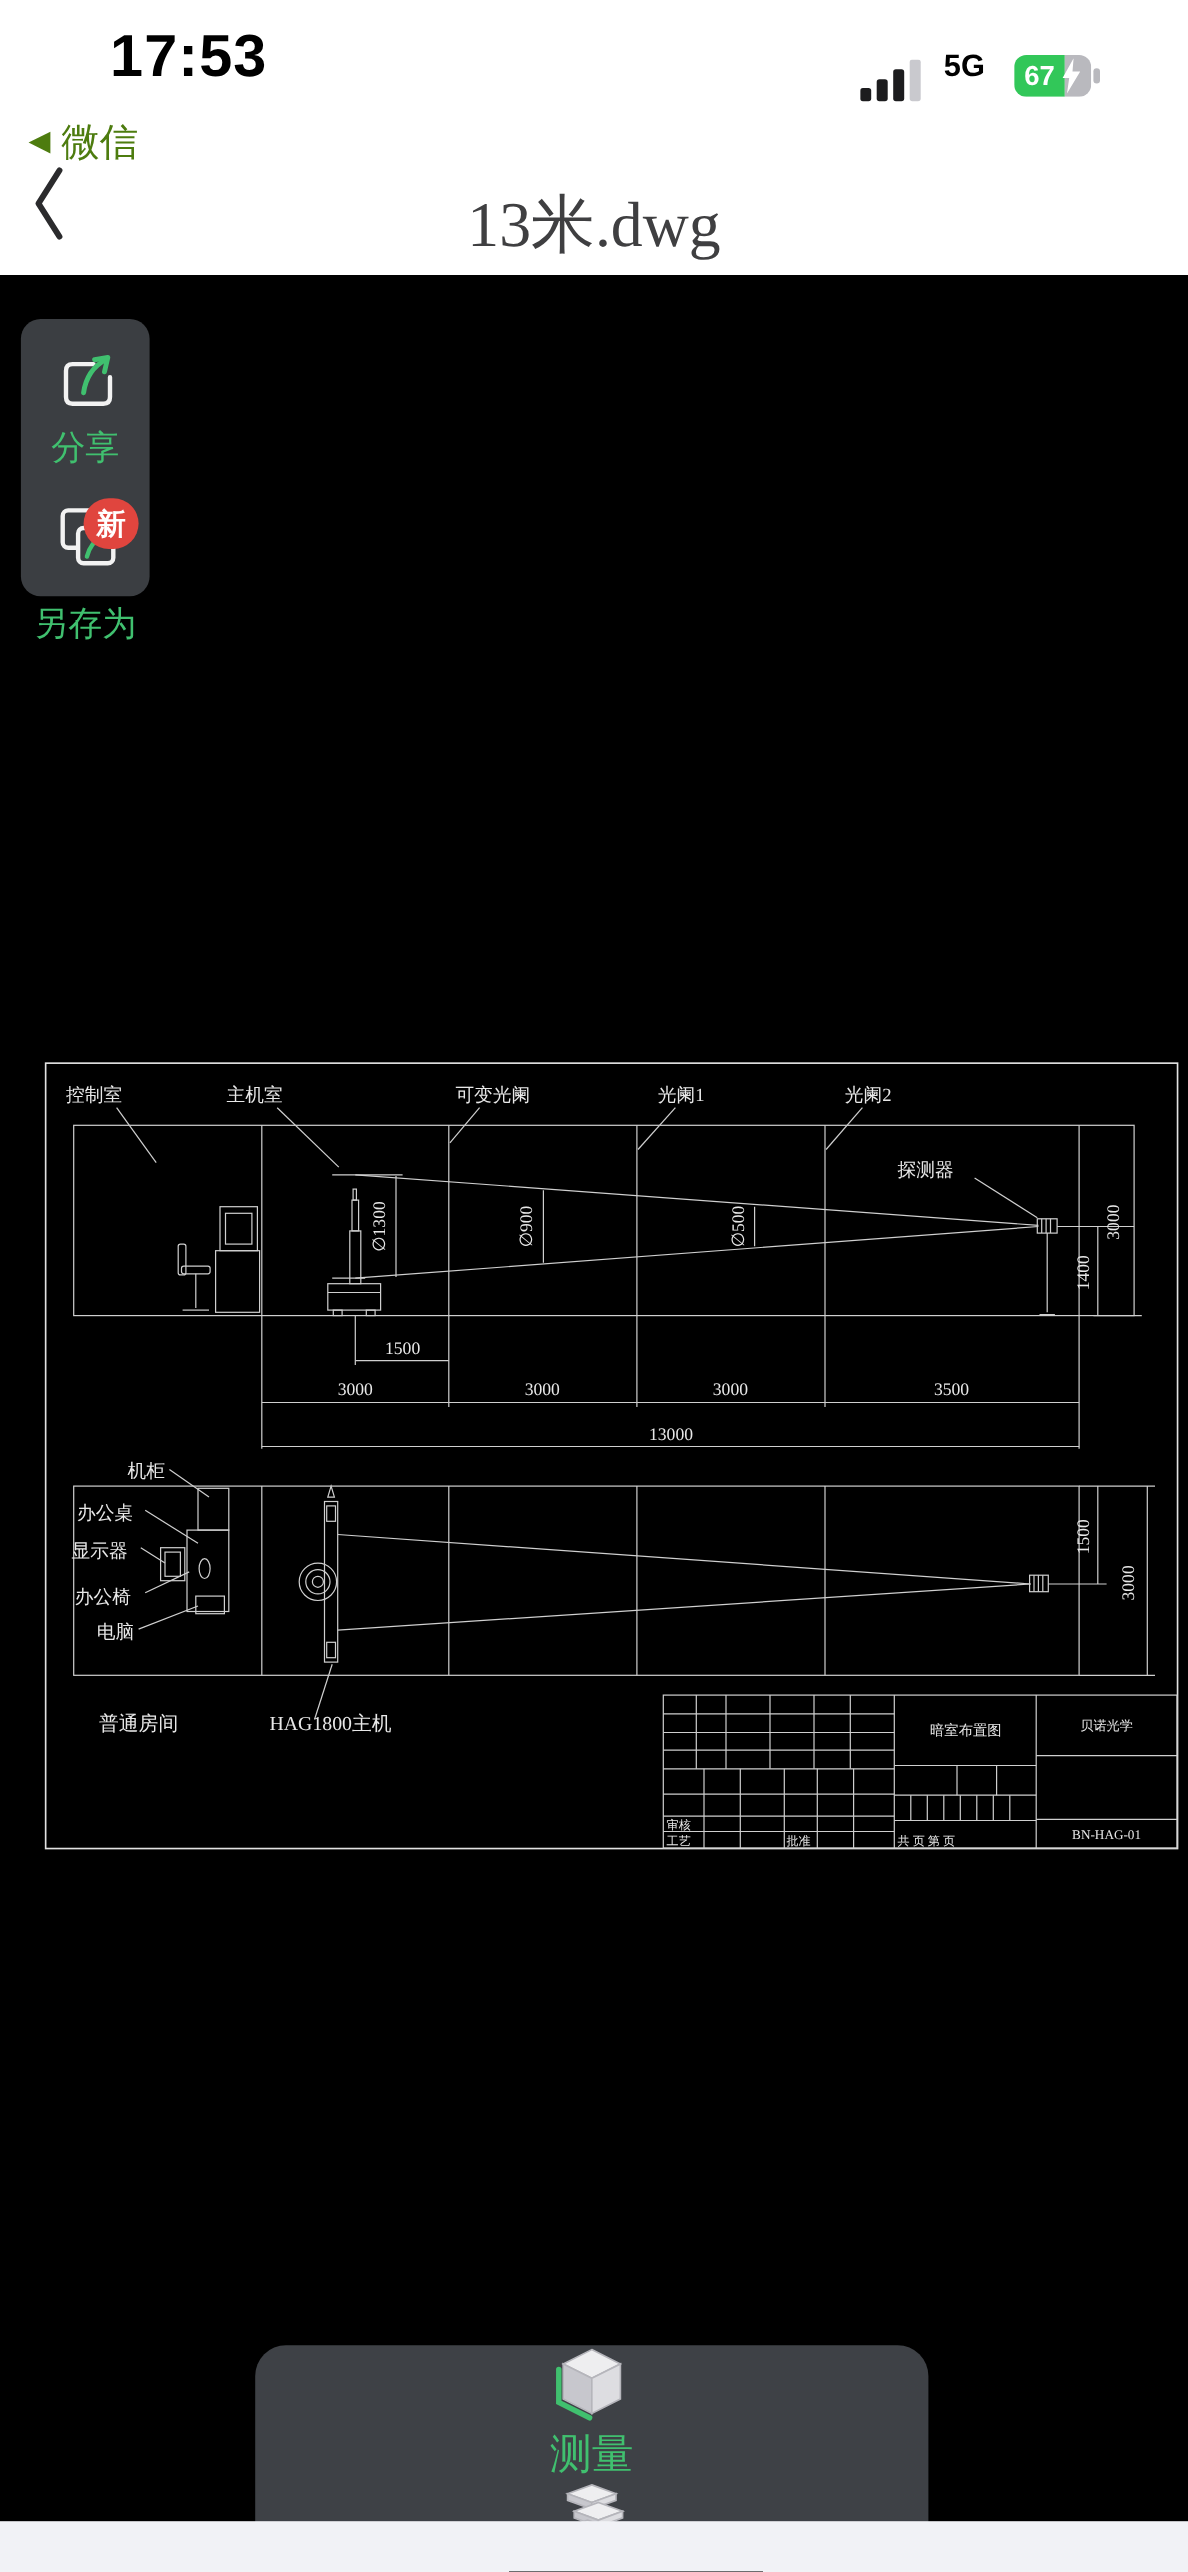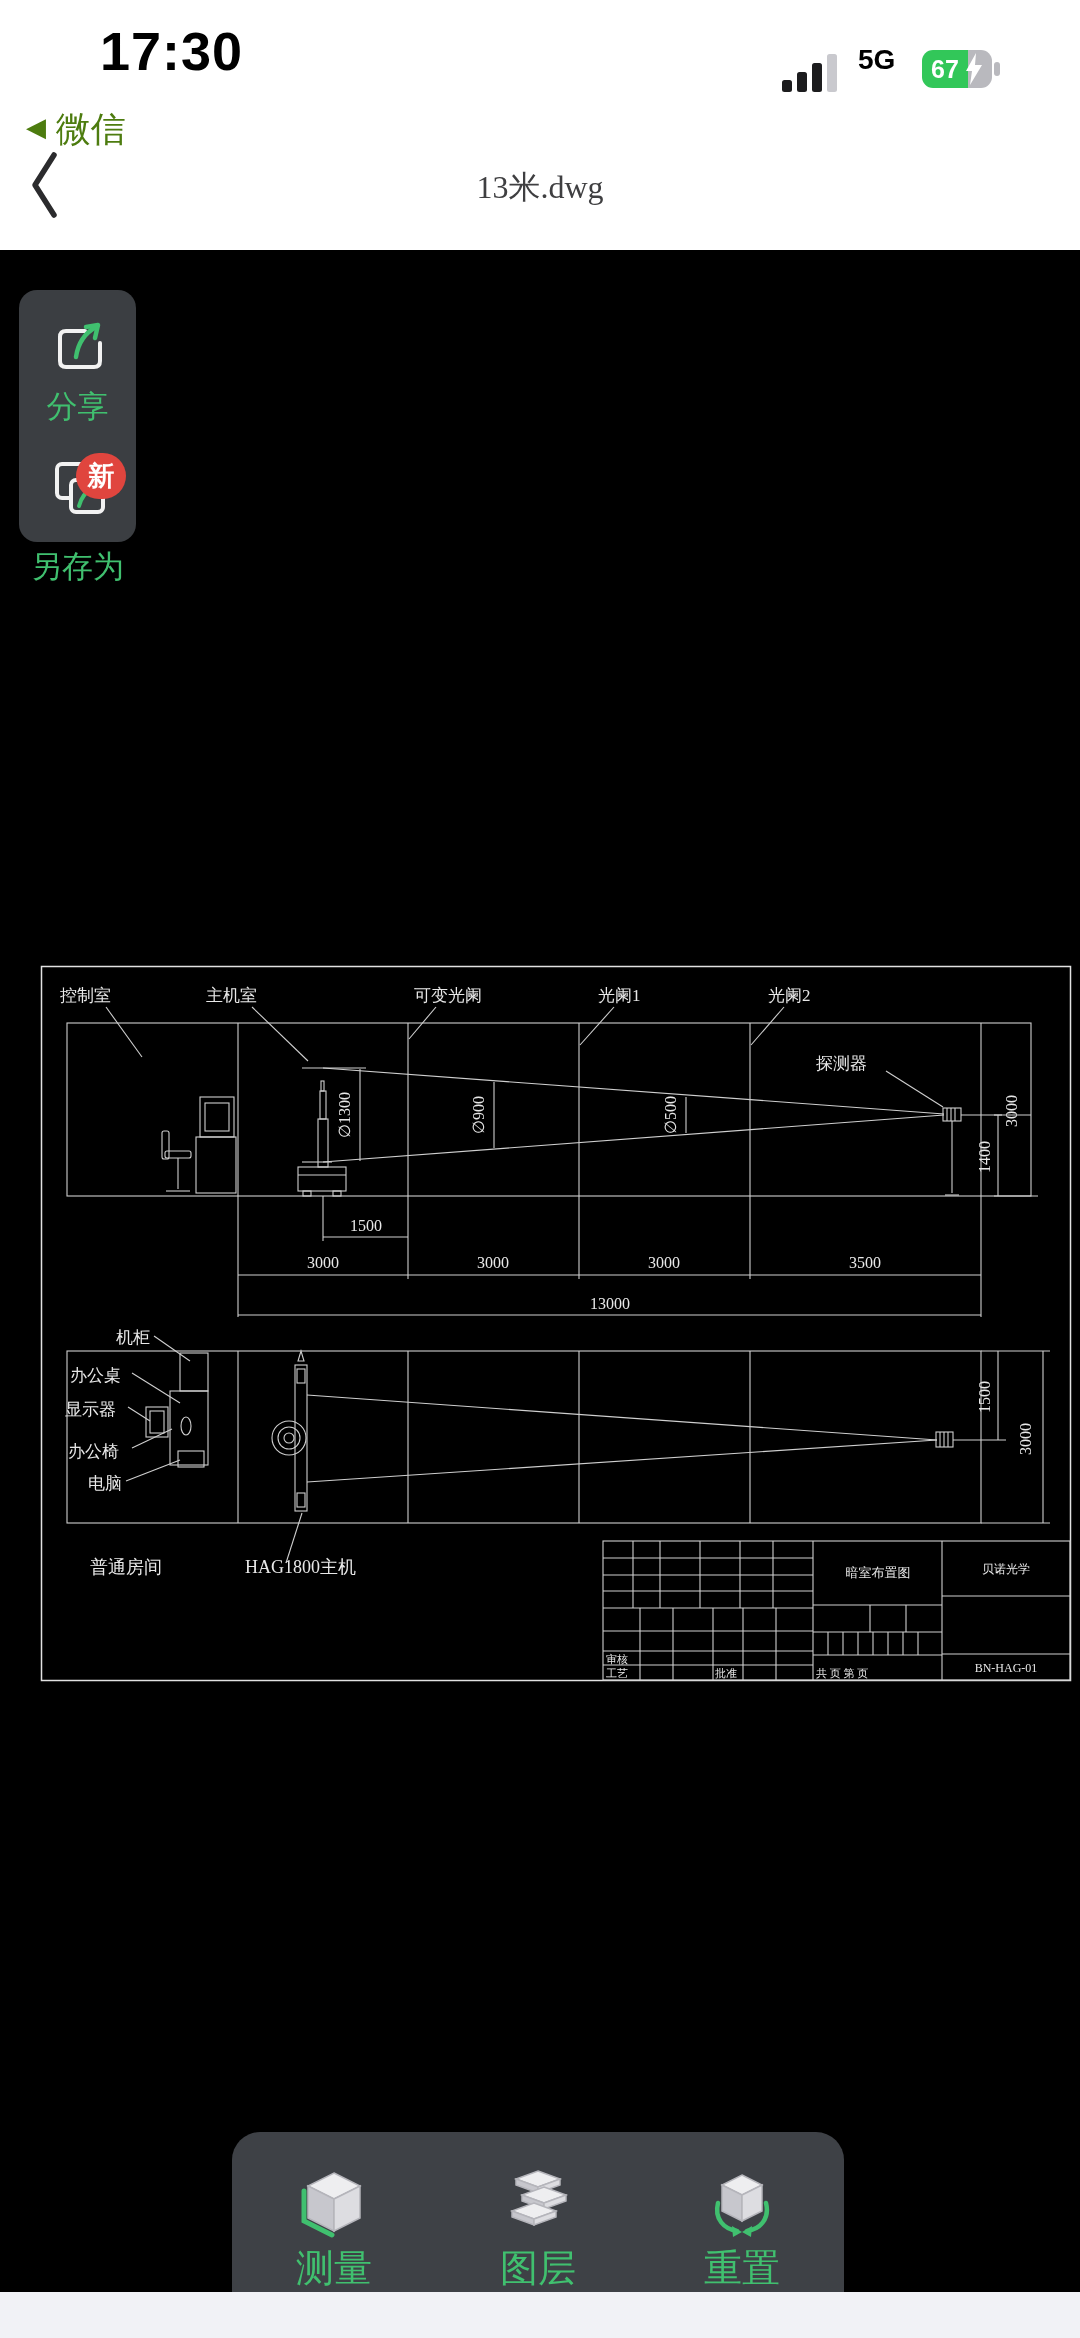--- a/index.html
+++ b/index.html
@@ -12,53 +12,53 @@
   .backapp{left:26px;top:106px;font-size:35px;color:#4d7c0f;}
   .backapp .tri{font-size:26px;vertical-align:5px;}
   .net5g{left:858px;top:44px;font-size:28px;font-weight:700;color:#000;}
   .battery{left:922px;top:50px;width:78px;height:22px;}
   .bat-body{position:absolute;left:0;top:0;width:70px;height:38px;border-radius:11px;overflow:hidden;display:flex;}
   .bat-green{width:46px;background:#32c759;color:#fff;font-size:25px;font-weight:700;
              display:flex;align-items:center;justify-content:center;}
   .bat-gray{flex:1;background:#b9b9be;}
   .bat-nub{position:absolute;right:0;top:12px;width:6px;height:14px;background:#b9b9be;border-radius:3px;}
   .bolt{position:absolute;left:42px;top:3px;}
-  .navtitle{left:0;top:166px;width:1080px;text-align:center;font-size:32px;color:#3f3f41;
+  .navtitle{left:0;top:166px;width:1080px;text-align:center;font-size:58px;color:#3f3f41;
             font-family:"Liberation Serif",serif;}
   .chev{left:30px;top:150px;}
   
   .panel{position:absolute;left:19px;top:290px;width:117px;height:252px;background:#3b3e42;border-radius:18px;}
   .p-label{position:absolute;width:117px;text-align:center;font-size:31px;color:#40c06f;}
   .badge{position:absolute;left:57px;top:163px;width:50px;height:46px;background:#e0453e;border-radius:23px;
          color:#fff;font-size:27px;font-weight:700;display:flex;align-items:center;justify-content:center;z-index:3;}
   
   .cad{position:absolute;left:40px;top:965px;}
   .cad .ln{stroke:#cfcfcf;stroke-width:1.1;fill:none;}
   .cad .ln2{stroke:#e2e2e2;stroke-width:1.5;fill:none;}
   .cad text{fill:#e8e8e8;stroke:none;font-family:"Liberation Serif","DejaVu Serif",serif;}
   .cad .lbl{font-size:17px;}
   .cad .lbl2{font-size:18px;}
   .cad .dimnum{font-size:16px;}
   .cad .tb{font-size:11px;}
   .cad .tbm{font-size:13px;}
   .cad .tbr{font-size:12px;}
   
   .toolbar{position:absolute;left:232px;top:2132px;width:612px;height:199px;background:#3e4146;border-radius:28px;
-           display:flex;align-items:center;justify-content:space-around;}
+           display:flex;align-items:center;justify-content:space-around;flex-direction:column;}
   .tbtn{display:flex;flex-direction:column;align-items:center;gap:4px;}
   .tbtn .cap{font-size:38px;color:#40c06f;}
   .homestrip{position:absolute;left:0;bottom:0;width:1080px;height:46px;background:#f1f2f6;}
 </style>
 </head>
 <body>
 
 <div class="screen">
 
   <div class="header">
-    <div class="abs time">17:30</div>
+    <div class="abs time">17:53</div>
     <div class="abs backapp"><span class="tri">◀</span> <span>微信</span></div>
 
     <svg class="abs" style="left:782px;top:54px" width="64" height="40" viewBox="0 0 64 40">
       <rect x="0" y="26" width="10" height="12" rx="2.5" fill="#1c1c1e"></rect>
       <rect x="15" y="18" width="10" height="20" rx="2.5" fill="#1c1c1e"></rect>
       <rect x="30" y="9" width="10" height="29" rx="2.5" fill="#1c1c1e"></rect>
       <rect x="45" y="0" width="10" height="38" rx="2.5" fill="#c9c9ce"></rect>
     </svg>
     <div class="abs net5g">5G</div>
 

